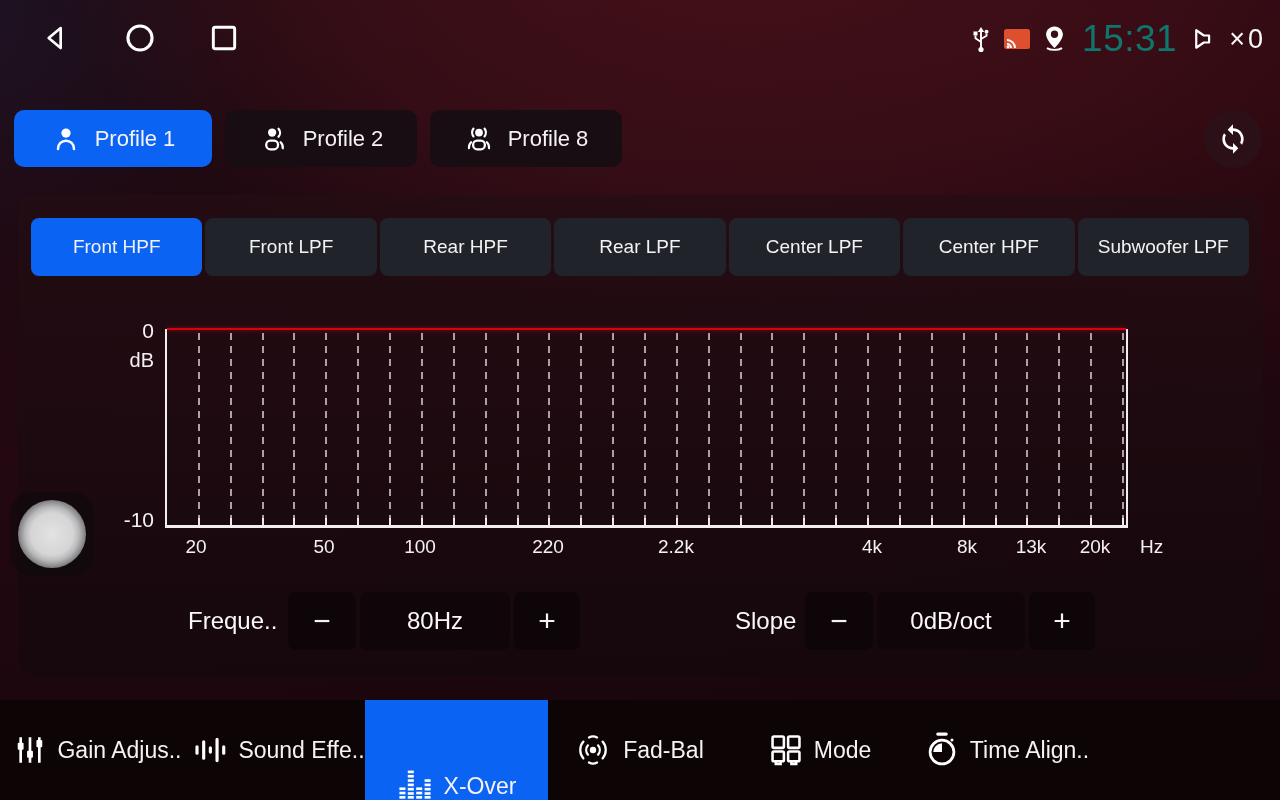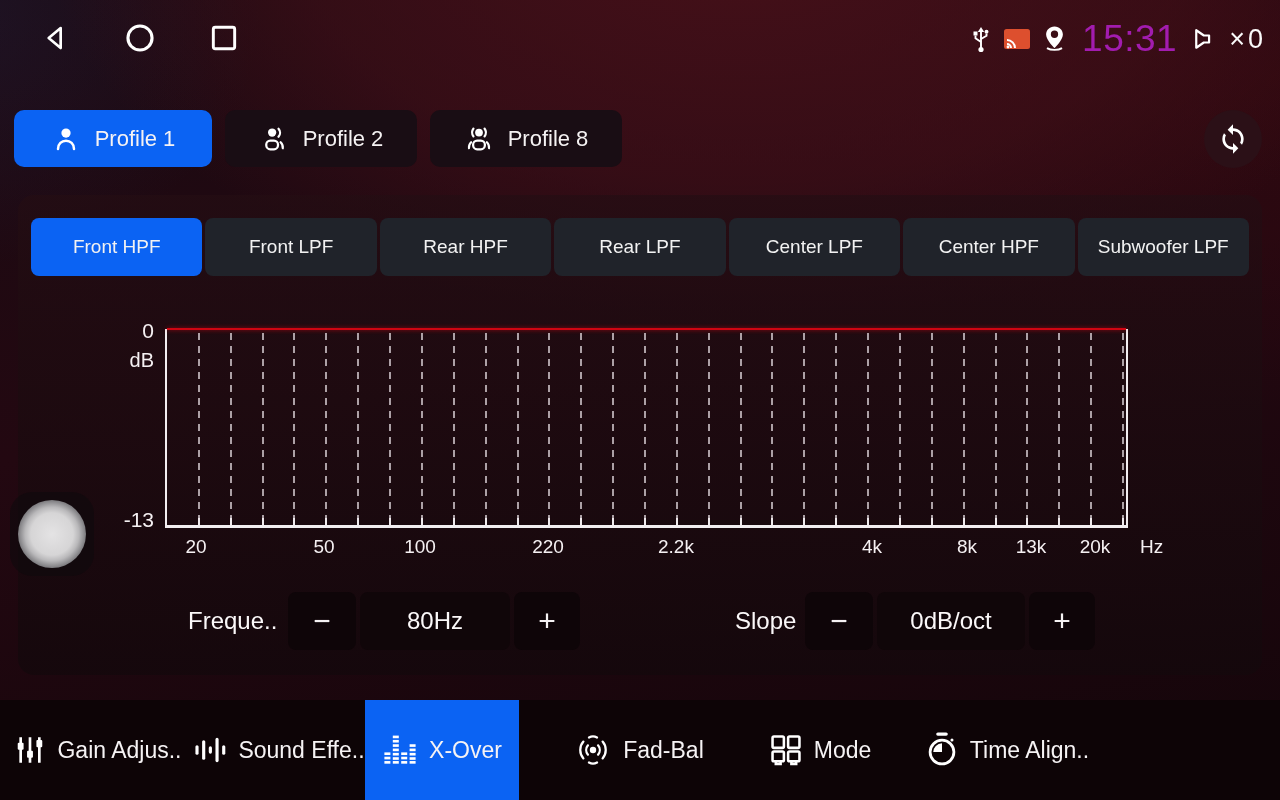--- a/index.html
+++ b/index.html
@@ -11,21 +11,21 @@
       radial-gradient(1000px 580px at 58% -10%, #471019 0%, rgba(71,16,25,0.55) 45%, rgba(71,16,25,0) 70%),
       radial-gradient(520px 420px at -4% 2%, rgba(38,40,78,0.30) 0%, rgba(38,40,78,0) 60%),
       radial-gradient(700px 500px at 100% 10%, rgba(60,8,14,0.5) 0%, rgba(60,8,14,0) 65%),
       linear-gradient(170deg, #1b0a12 0%, #230811 45%, #14050a 100%);
     position:relative;
   }
 
   
   .sysnav-btn { position:absolute; top:18px; width:44px; height:40px; display:flex; align-items:center; justify-content:center; cursor:pointer; }
   .status-right { position:absolute; top:12px; right:14px; height:54px; display:flex; align-items:center; gap:10px; }
-  .status-time { font-size:37px; color:#a21caf; letter-spacing:0.5px; margin:4px 4px; }
+  .status-time { font-size:37px; color:#0f766e; letter-spacing:0.5px; margin:4px 4px; }
   .vol-text { font-size:27px; letter-spacing:3px; color:#fbfbfb; }
 
   
   .profile-btn { position:absolute; top:110px; height:57px; border-radius:10px; display:flex; align-items:center; justify-content:center; gap:14px; font-size:22px; cursor:pointer; background:#190d14; }
   .profile-btn.active { background:#0b63f3; }
   .sync-btn { position:absolute; top:110px; right:18px; width:58px; height:58px; border-radius:50%; background:#2b1017; display:flex; align-items:center; justify-content:center; cursor:pointer; }
 
   
   .panel { position:absolute; left:18px; top:195px; width:1244px; height:480px; border-radius:16px;
            background:linear-gradient(180deg, rgba(36,13,19,0.72) 0%, rgba(20,8,12,0.85) 100%); }
@@ -172,21 +172,21 @@
     <div class="ftab">Front LPF</div>
     <div class="ftab">Rear HPF</div>
     <div class="ftab">Rear LPF</div>
     <div class="ftab">Center LPF</div>
     <div class="ftab">Center HPF</div>
     <div class="ftab">Subwoofer LPF</div>
   </div>
 
   <div class="ylab" style="left:92px;top:124px;font-size:21px;">0</div>
   <div class="ylab" style="left:92px;top:154px;font-size:20px;">dB</div>
-  <div class="ylab" style="left:92px;top:313px;font-size:21px;">-13</div>
+  <div class="ylab" style="left:92px;top:313px;font-size:21px;">-10</div>
 
   <div class="chart-plot">
     <div class="curve-line" style="background: rgb(207, 5, 18);"></div>
   <div class="gridline" style="left: 31px;"></div>
       <div class="tick" style="left: 31px;"></div>
       <div class="gridline" style="left: 63px;"></div>
       <div class="tick" style="left: 63px;"></div>
       <div class="gridline" style="left: 95px;"></div>
       <div class="tick" style="left: 95px;"></div>
       <div class="gridline" style="left: 126px;"></div>
@@ -299,21 +299,21 @@
           <rect x="7.5" y="4" width="2.6" height="16" rx="1.3"></rect>
           <rect x="13" y="9" width="2.6" height="6" rx="1.3"></rect>
           <rect x="18.5" y="2" width="2.6" height="20" rx="1.3"></rect>
           <rect x="24" y="8" width="2.6" height="8" rx="1.3"></rect>
         </g>
       </svg>
     </span>
     <span class="nlabel">Sound Effe..</span>
   </div>
 
-  <div class="nav-item active" style="left:365px;width:154px;">
+  <div class="nav-item active" style="left:365px;width:183px;align-items:flex-end;">
     <span class="nicon">
       <svg width="36" height="30" viewBox="0 0 30 24">
         <g fill="#fff">
           <rect x="2" y="14" width="5" height="2.2"></rect>
             <rect x="2" y="17.6" width="5" height="2.2"></rect>
             <rect x="2" y="21.2" width="5" height="2.2"></rect>
           <rect x="9" y="0" width="5" height="2.2"></rect>
             <rect x="9" y="3.6" width="5" height="2.2"></rect>
             <rect x="9" y="7.2" width="5" height="2.2"></rect>
             <rect x="9" y="10.8" width="5" height="2.2"></rect>

